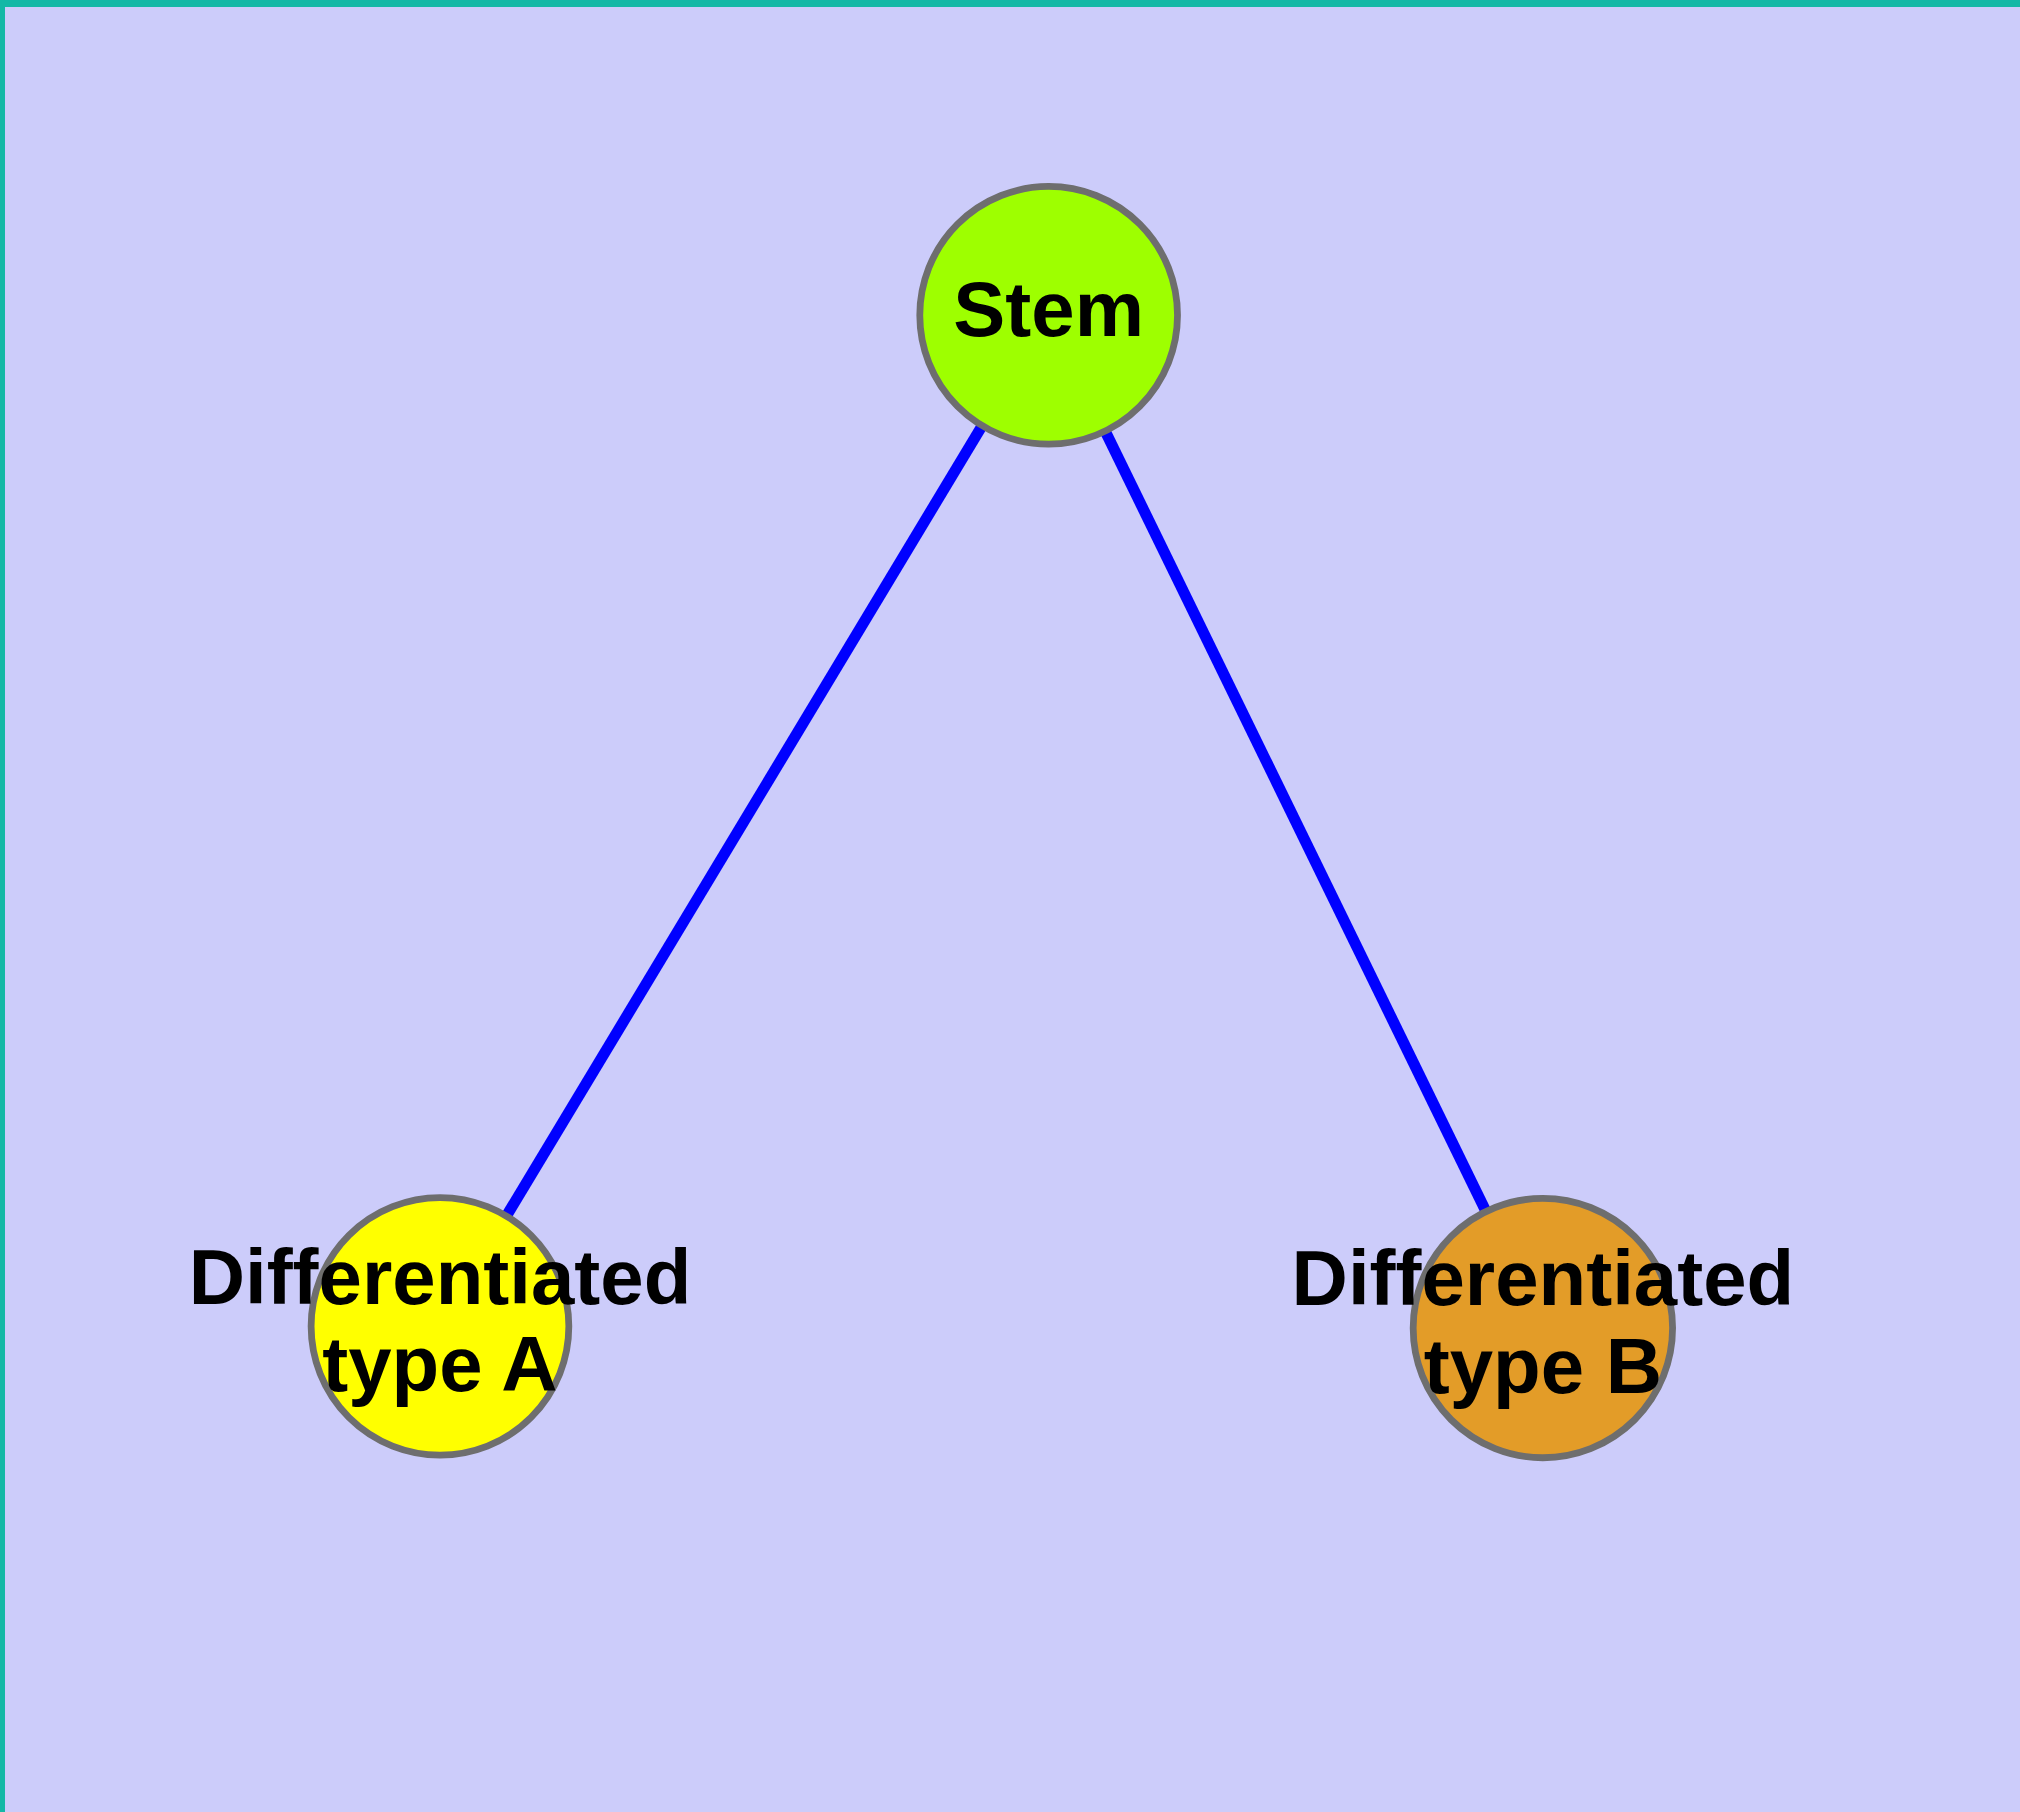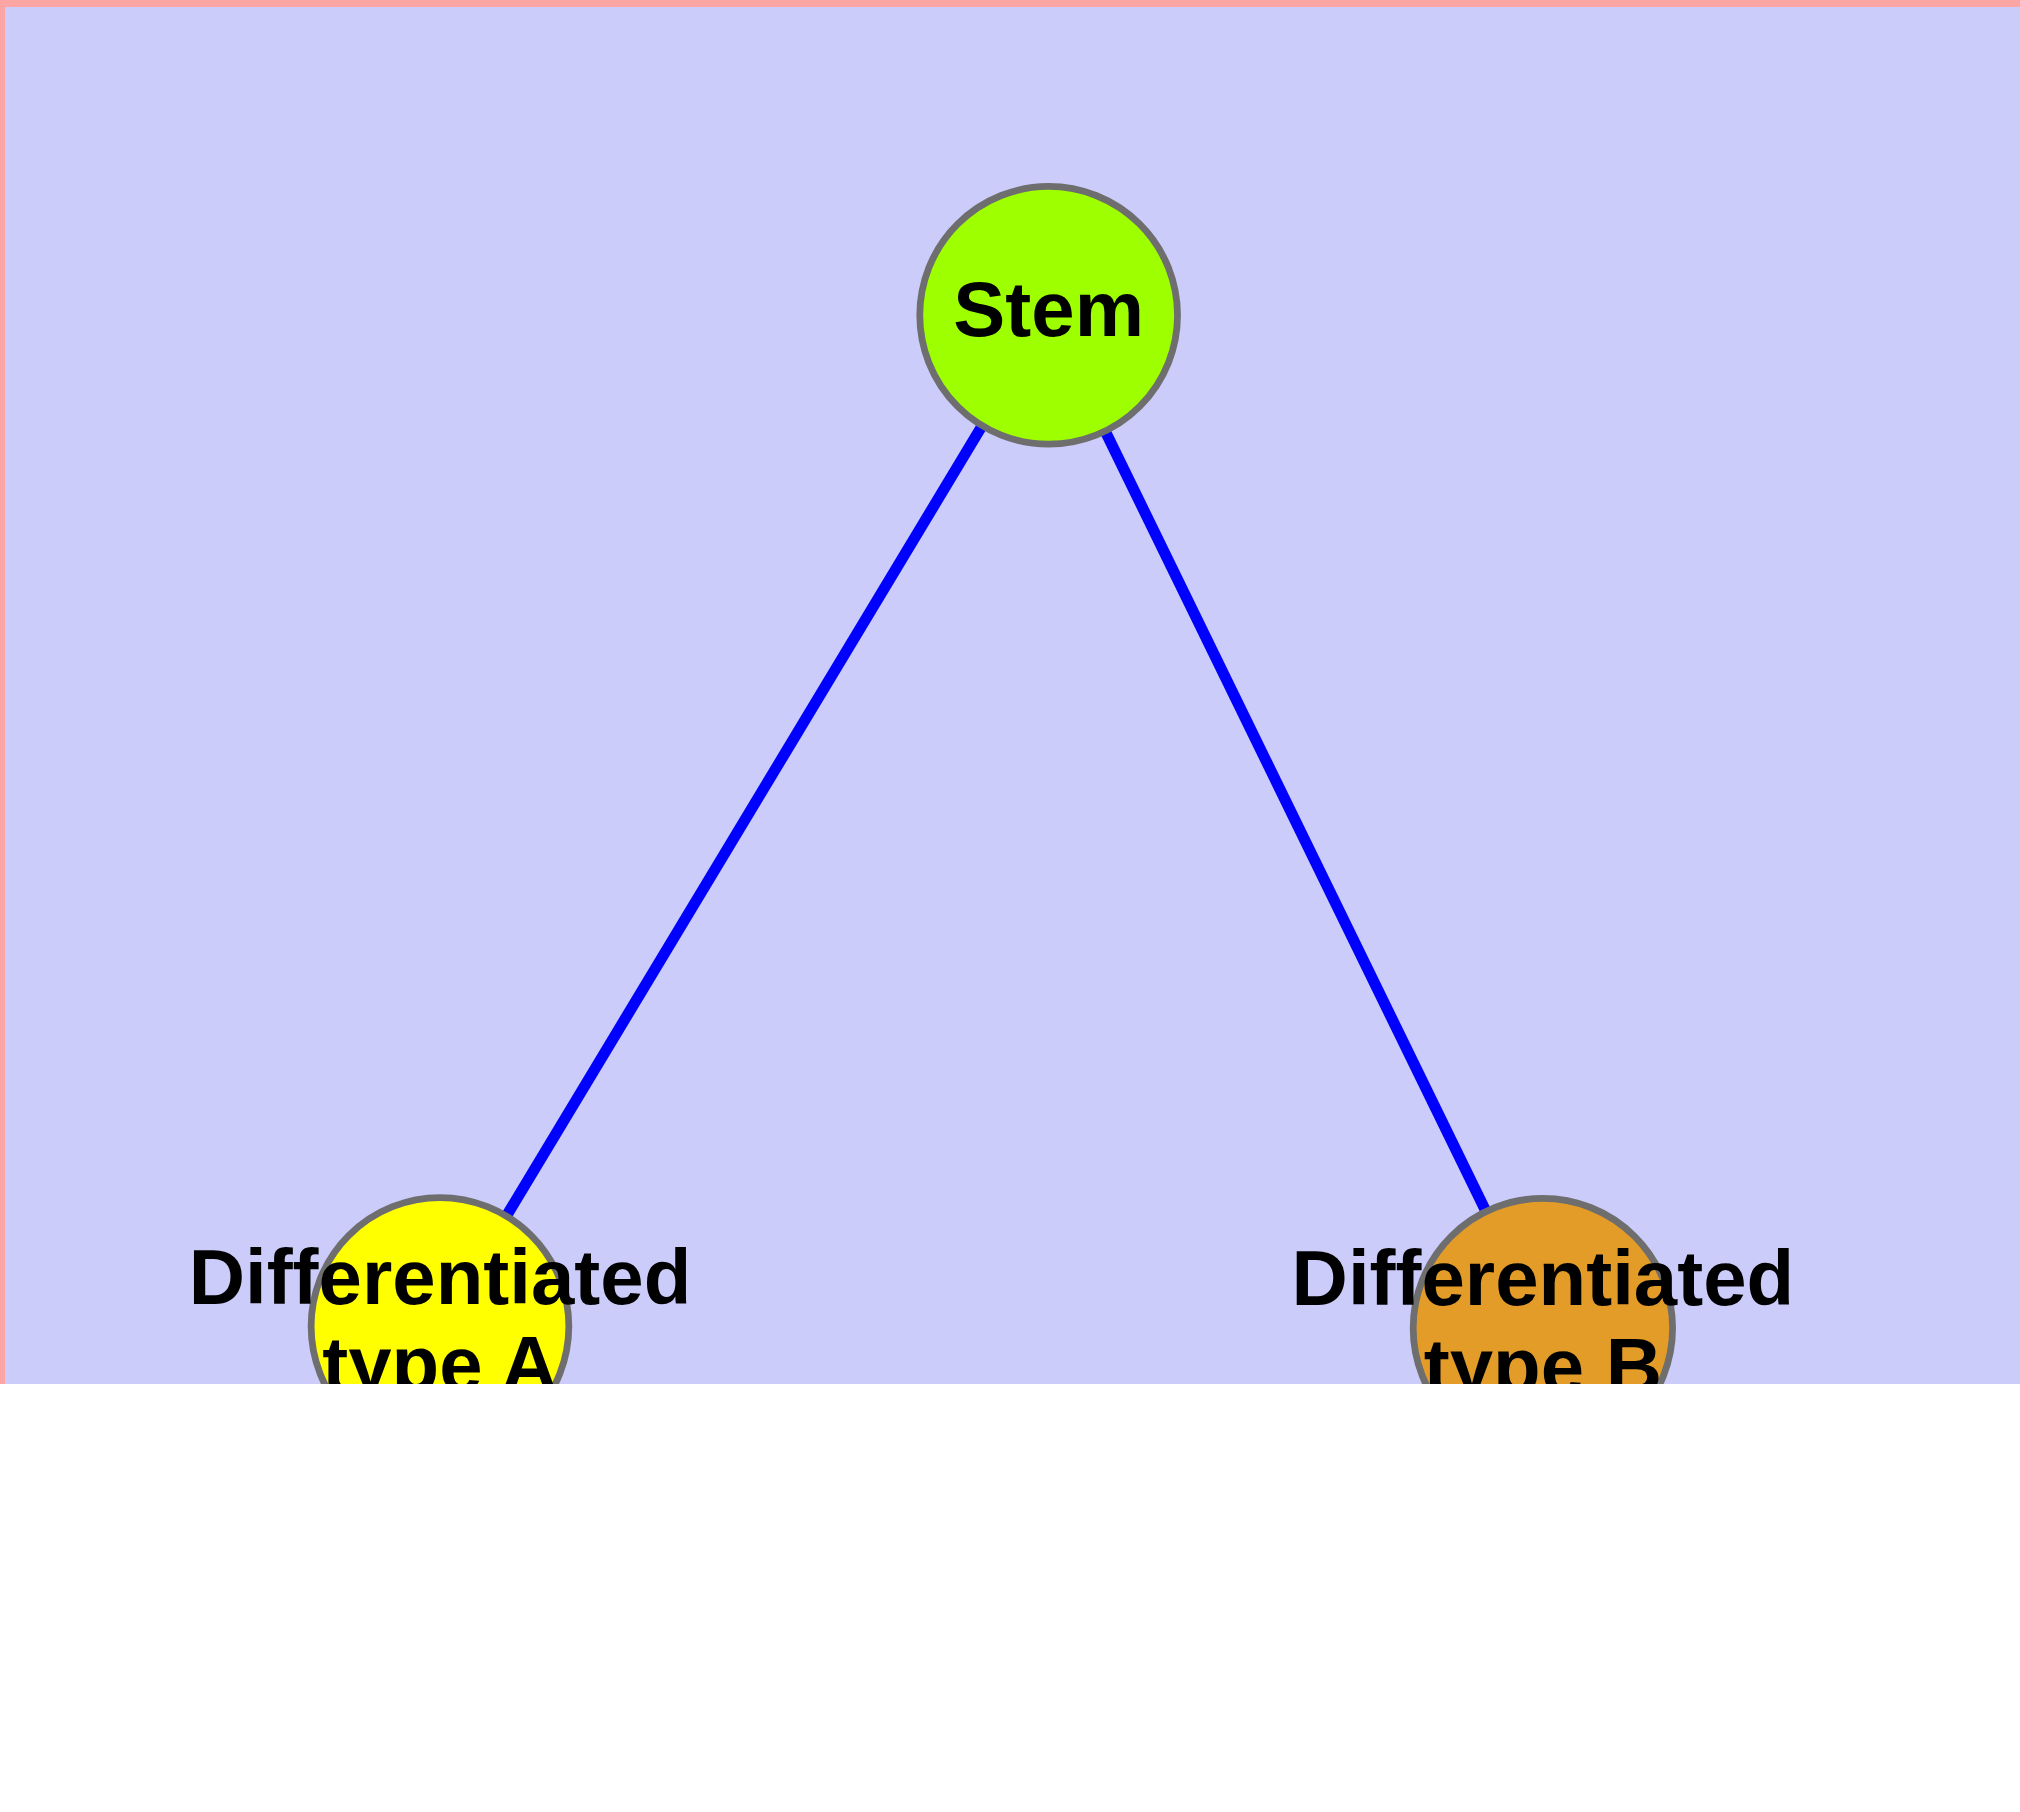--- a/index.html
+++ b/index.html
@@ -4,22 +4,22 @@
 <title>Cell Lineage Graph</title>
 <style>
   html, body {
     margin: 0;
     padding: 0;
     background: #ffffff;
   }
   #canvas {
     position: relative;
     width: 2021px;
-    height: 1384px;
-    background: #fca5a5;
+    height: 1812px;
+    background: #14b8a6;
     overflow: hidden;
     font-family: "Liberation Sans", sans-serif;
   }
   #plot-area {
     position: absolute;
     left: 5.1px;
     top: 6.8px;
     width: 2015px;
     height: 1805px;
     background: #ccccfa;

